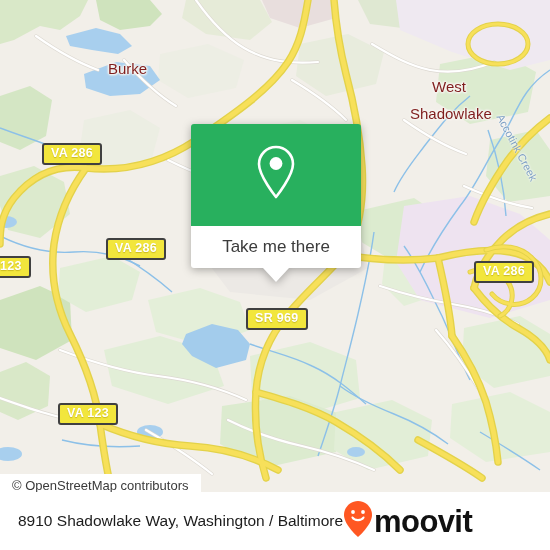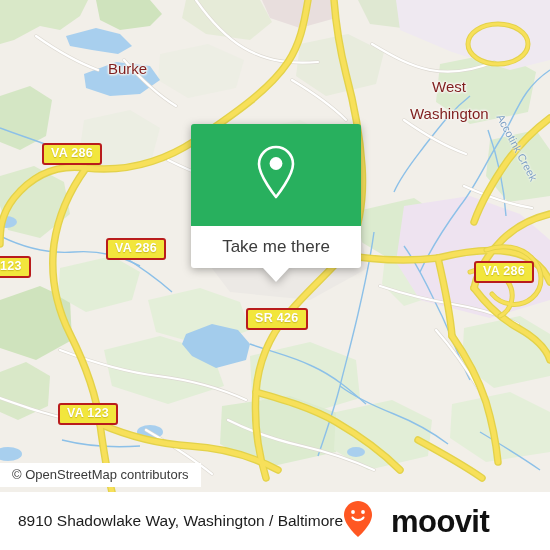--- a/index.html
+++ b/index.html
@@ -48,21 +48,21 @@
     font-size: 11px;
     text-shadow: 0 0 3px #ffffff, 0 0 2px #ffffff;
     white-space: nowrap;
     pointer-events: none;
   }
 
   
   .shield {
     position: absolute;
     background: #f2e63c;
-    border: 2px solid #b91c1c;
+    border: 2px solid #404040;
     border-radius: 3px;
     color: #ffffff;
     font-size: 12.5px;
     font-weight: bold;
     padding: 2px 7px 3px 7px;
     letter-spacing: .3px;
     text-shadow: 0 1px 1px rgba(150,130,0,.45);
     white-space: nowrap;
     box-sizing: border-box;
     line-height: 13px;
@@ -105,21 +105,21 @@
     width: 0; height: 0;
     border-left: 13px solid transparent;
     border-right: 13px solid transparent;
     border-top: 14px solid #ffffff;
   }
 
   
   #attribution {
     position: absolute;
     left: 0;
-    top: 463px;
+    top: 474px;
     background: #ffffff;
     color: #3a3a3a;
     font-size: 13px;
     padding: 4px 12px 5px 12px;
     z-index: 25;
     white-space: nowrap;
   }
 
   
   #footer {
@@ -136,21 +136,21 @@
     z-index: 40;
   }
   #footer-address {
     color: #1c1c1c;
     font-size: 15.5px;
     white-space: nowrap;
   }
   #brand {
     display: flex;
     align-items: center;
-    gap: 18px;
+    gap: 1px;
   }
   #brand-word {
     color: #111111;
     font-size: 31px;
     font-weight: bold;
     letter-spacing: -0.6px;
     line-height: 31px;
   }
 </style>
 </head>
@@ -300,28 +300,28 @@
       </g>
       <g fill="none" stroke="#f7e05a" stroke-width="3" stroke-linecap="round">
         <path d="M486,250 C502,244 520,246 532,258 C544,270 544,288 532,298 C520,308 502,306 492,294"></path>
         <path d="M470,272 C484,266 500,270 508,282 C516,294 512,310 500,316"></path>
         <ellipse cx="498" cy="44" rx="30" ry="20"></ellipse>
       </g>
     </svg>
 
     <div class="map-label" style="left:108px; top:60px;">Burke</div>
     <div class="map-label" style="left:432px; top:78px;">West</div>
-    <div class="map-label" style="left:410px; top:105px;">Washington</div>
+    <div class="map-label" style="left:410px; top:105px;">Shadowlake</div>
 
     <div class="water-label" style="left:505px; top:112px; transform: rotate(62deg); transform-origin: left top;">Accotink Creek</div>
 
     <div class="shield" style="left:42px; top:143px;">VA 286</div>
     <div class="shield" style="left:106px; top:238px;">VA 286</div>
     <div class="shield" style="left:-9px; top:256px;">123</div>
-    <div class="shield" style="left:246px; top:308px;">SR 426</div>
+    <div class="shield" style="left:246px; top:308px;">SR 969</div>
     <div class="shield" style="left:474px; top:261px;">VA 286</div>
     <div class="shield" style="left:58px; top:403px;">VA 123</div>
 
     <div id="callout">
       <div id="callout-head">
         <span>
           <svg width="46" height="60" viewBox="0 0 46 60" aria-hidden="true">
             <path d="M23 4 C13.6 4 6 11.6 6 21 C6 33 23 54 23 54 C23 54 40 33 40 21 C40 11.6 32.4 4 23 4 Z" fill="none" stroke="#ffffff" stroke-width="2.6" stroke-linejoin="round"></path>
             <circle cx="23" cy="20.5" r="6.4" fill="#ffffff"></circle>
           </svg>

